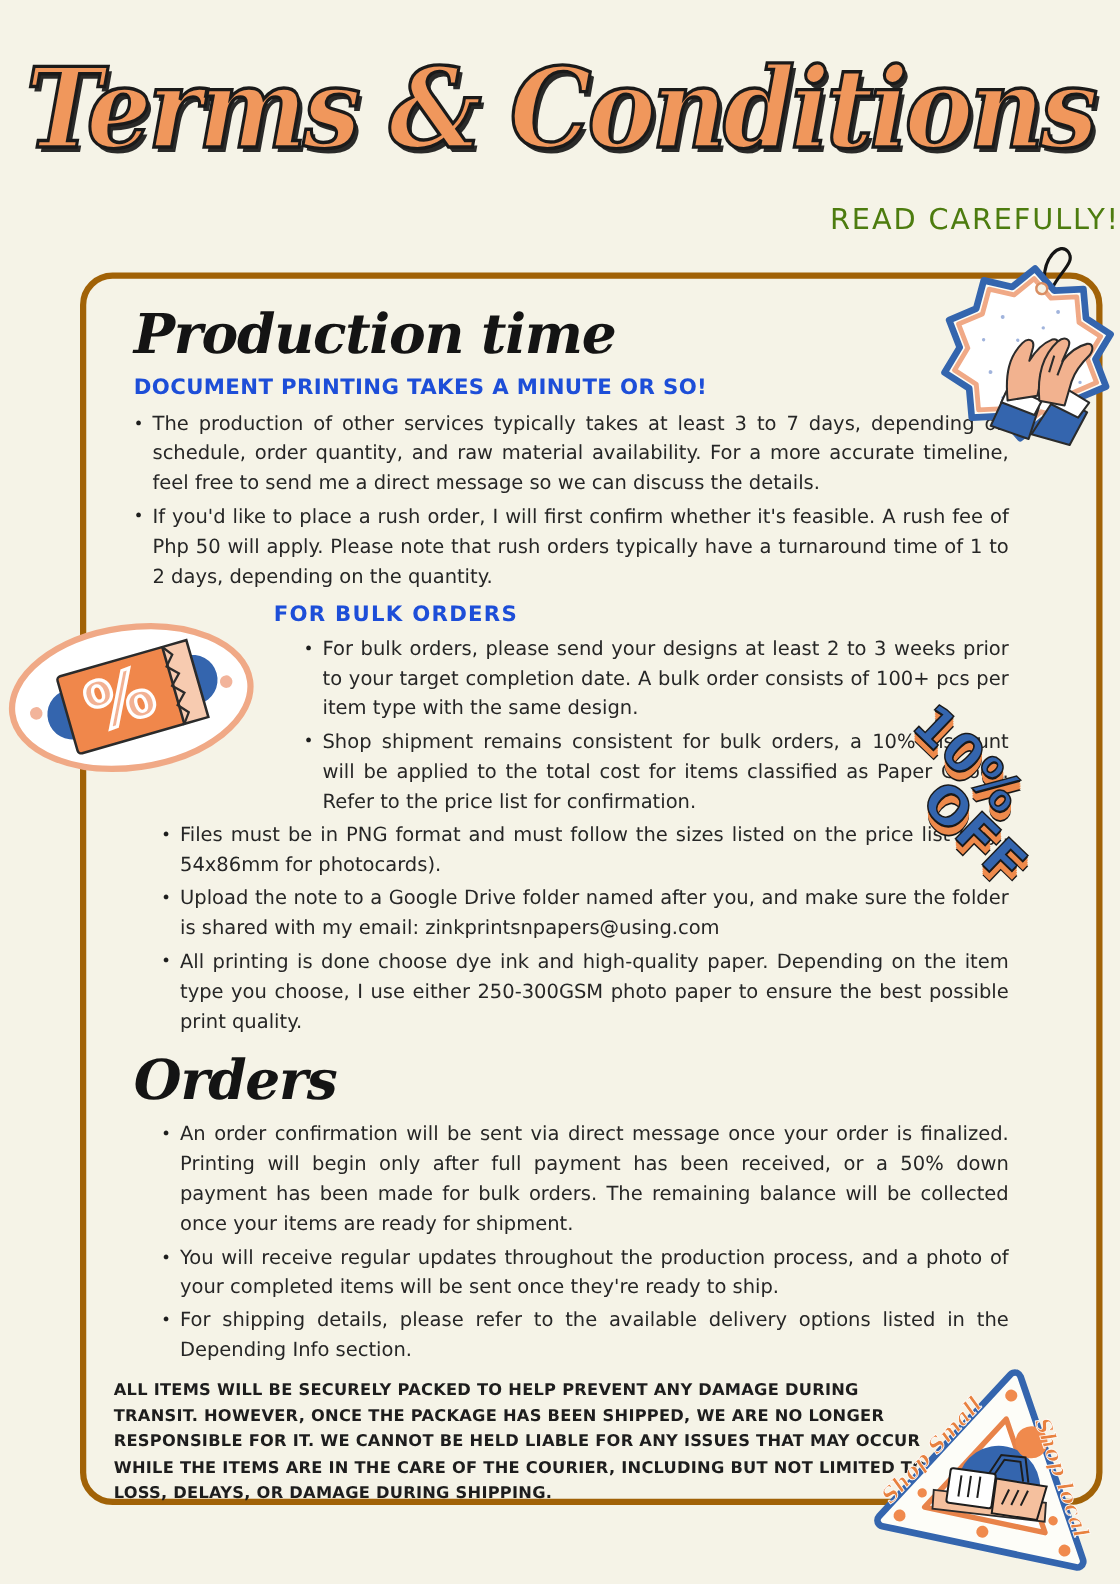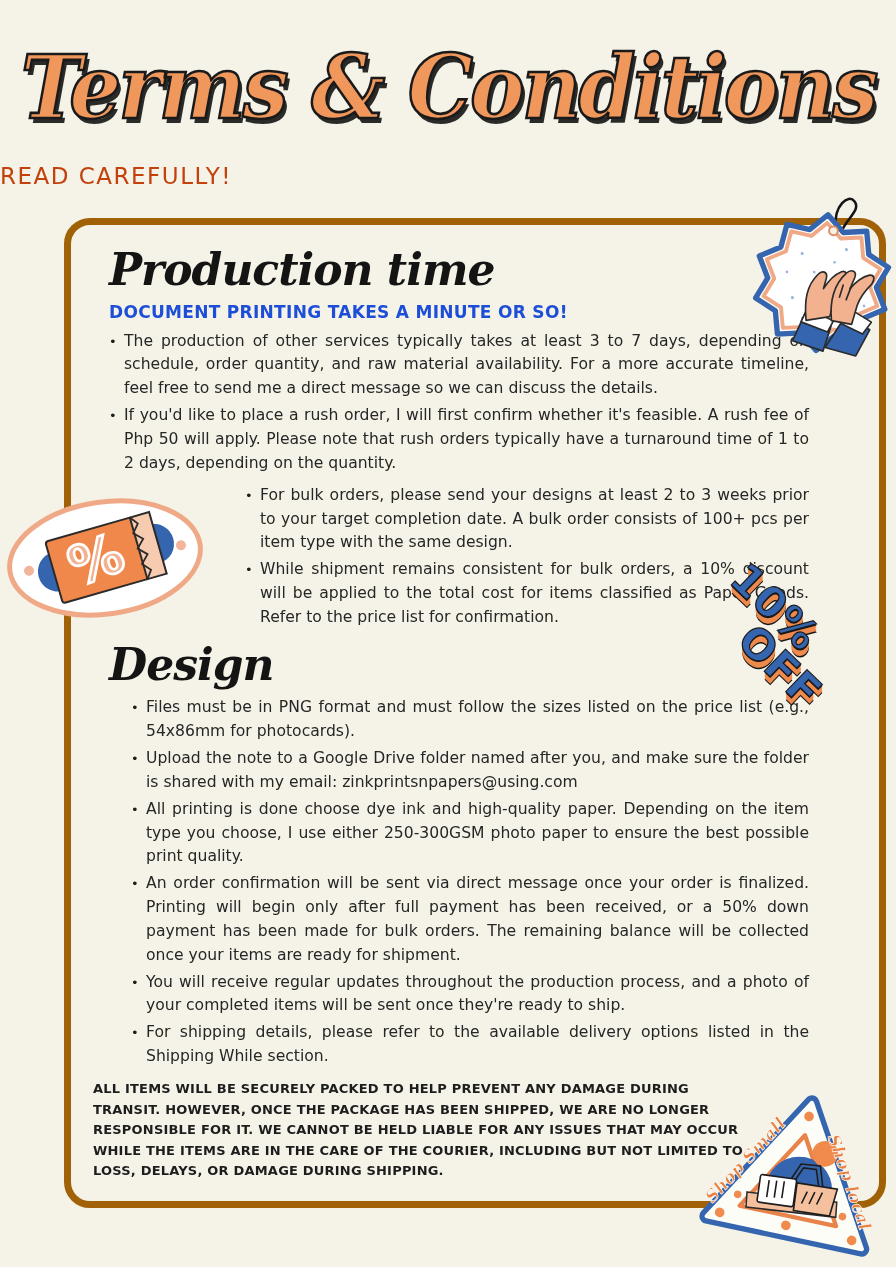--- a/index.html
+++ b/index.html
@@ -7,26 +7,26 @@
        font-family:"DejaVu Sans","Liberation Sans",sans-serif;color:#232323;}
   .canvas{position:relative;width:896px;height:952px;}
 
   
   .title{position:absolute;top:42px;left:0;width:896px;text-align:center;
          font-family:"DejaVu Serif","Liberation Serif",serif;
          font-style:italic;font-weight:bold;font-size:82px;line-height:1.1;
          color:#F0975C;white-space:nowrap;letter-spacing:-3px;
          -webkit-text-stroke:2.5px #1a1a1a;text-shadow:3px 4px 0 rgba(20,20,20,.9);
          transform:scaleY(1.08);}
-  .subtitle{position:absolute;top:163px;left:0;width:896px;text-align:left;
-            font-size:23px;letter-spacing:1.5px;color:#c2410c;}
+  .subtitle{position:absolute;top:163px;left:0;width:896px;text-align:right;
+            font-size:23px;letter-spacing:1.5px;color:#4d7c0f;}
 
   
   .card{position:absolute;left:64px;top:218px;width:808px;height:976px;
-        border:7px solid #a16207;border-radius:26px;z-index:1;}
+        border:5px solid #a16207;border-radius:26px;z-index:1;}
   .card-inner{padding:10px 70px 0 38px;}
 
   section{margin:0;}
   .script-heading{font-family:"DejaVu Serif","Liberation Serif",serif;
         font-style:italic;font-weight:900;font-size:44px;line-height:1.15;
         color:#141414;margin:10px 0 6px 0;letter-spacing:-1px;}
   .subheading{font-weight:bold;font-size:17px;margin:4px 0 8px 0;color:#1d4ed8;letter-spacing:.3px;}
 
   ul.bullets{list-style:none;margin:0;padding:0;}
   ul.bullets li{display:flex;margin:3px 0;}
@@ -74,62 +74,63 @@
               <li>
                 <span class="dot">•</span>
                 <span class="txt"><span>The production of other services typically takes at least 3 to 7 days, depending on schedule, order quantity, and raw material availability. For a more accurate timeline, feel free to send me a direct message so we can discuss the details.</span></span>
               </li>
               <li>
                 <span class="dot">•</span>
                 <span class="txt"><span>If you'd like to place a rush order, I will first confirm whether it's feasible. A rush fee of Php 50 will apply. Please note that rush orders typically have a turnaround time of 1 to 2 days, depending on the quantity.</span></span>
               </li>
             </ul>
             <div class="subblock">
+              <p class="subheading">FOR BULK ORDERS</p>
               <ul class="bullets">
                 <li>
                   <span class="dot">•</span>
                   <span class="txt"><span>For bulk orders, please send your designs at least 2 to 3 weeks prior to your target completion date. A bulk order consists of </span><span class="b">100+ pcs</span><span> per item type with the </span><span class="b">same design</span><span>.</span></span>
                 </li>
                 <li>
                   <span class="dot">•</span>
-                  <span class="txt"><span>While </span><span class="b">shipment</span><span> remains consistent for bulk orders, a </span><span class="b">10% discount</span><span> will be applied to the total cost for items classified as Paper Goods. Refer to the price list for confirmation.</span></span>
+                  <span class="txt"><span>Shop </span><span class="b">shipment</span><span> remains consistent for bulk orders, a </span><span class="b">10% discount</span><span> will be applied to the total cost for items classified as Paper Goods. Refer to the price list for confirmation.</span></span>
                 </li>
               </ul>
             </div>
           </section>
           <section>
-            <h2 class="script-heading">Design</h2>
             <ul class="bullets indented">
               <li>
                 <span class="dot">•</span>
                 <span class="txt"><span>Files must be in </span><span class="b">PNG</span><span> format and must follow the sizes listed on the price list (e.g., 54x86mm for photocards).</span></span>
               </li>
               <li>
                 <span class="dot">•</span>
                 <span class="txt"><span>Upload the note to a </span><span class="b">Google Drive</span><span> folder named after you, and make sure the folder is shared with my email: </span><span class="b">zinkprintsnpapers@using.com</span></span>
               </li>
               <li>
                 <span class="dot">•</span>
                 <span class="txt"><span>All printing is done choose </span><span class="b">dye ink</span><span> and high-quality paper. Depending on the item type you choose, I use either 250-300GSM photo paper to ensure the best possible print quality.</span></span>
               </li>
             </ul>
           </section>
           <section>
+            <h2 class="script-heading">Orders</h2>
             <ul class="bullets indented">
               <li>
                 <span class="dot">•</span>
                 <span class="txt"><span>An </span><span class="b">order confirmation</span><span> will be sent via direct message once your order is finalized. Printing will begin only after </span><span class="b">full payment</span><span> has been received, or a </span><span class="b">50% down payment</span><span> has been made for bulk orders. The remaining balance will be collected once your items are ready for shipment.</span></span>
               </li>
               <li>
                 <span class="dot">•</span>
                 <span class="txt"><span>You will receive regular updates throughout the production process, and a photo of your completed items will be sent once they're ready to ship.</span></span>
               </li>
               <li>
                 <span class="dot">•</span>
-                <span class="txt"><span>For </span><span class="b">shipping details</span><span>, please refer to the available delivery options listed in the </span><span class="b">Shipping While</span><span> section.</span></span>
+                <span class="txt"><span>For </span><span class="b">shipping details</span><span>, please refer to the available delivery options listed in the </span><span class="b">Depending Info</span><span> section.</span></span>
               </li>
             </ul>
           </section>
         </div>
       <p class="disclaimer">ALL ITEMS WILL BE SECURELY PACKED TO HELP PREVENT ANY DAMAGE DURING TRANSIT. HOWEVER, ONCE THE PACKAGE HAS BEEN SHIPPED, WE ARE NO LONGER RESPONSIBLE FOR IT. WE CANNOT BE HELD LIABLE FOR ANY ISSUES THAT MAY OCCUR WHILE THE ITEMS ARE IN THE CARE OF THE COURIER, INCLUDING BUT NOT LIMITED TO LOSS, DELAYS, OR DAMAGE DURING SHIPPING.</p>
     </div>
   </div>
 
   <svg class="sticker clap" viewBox="0 0 150 178">
     <path d="M84,42 C80,20 94,6 101,14 C108,22 96,30 90,46" fill="none" stroke="#151515" stroke-width="2.6"></path>

